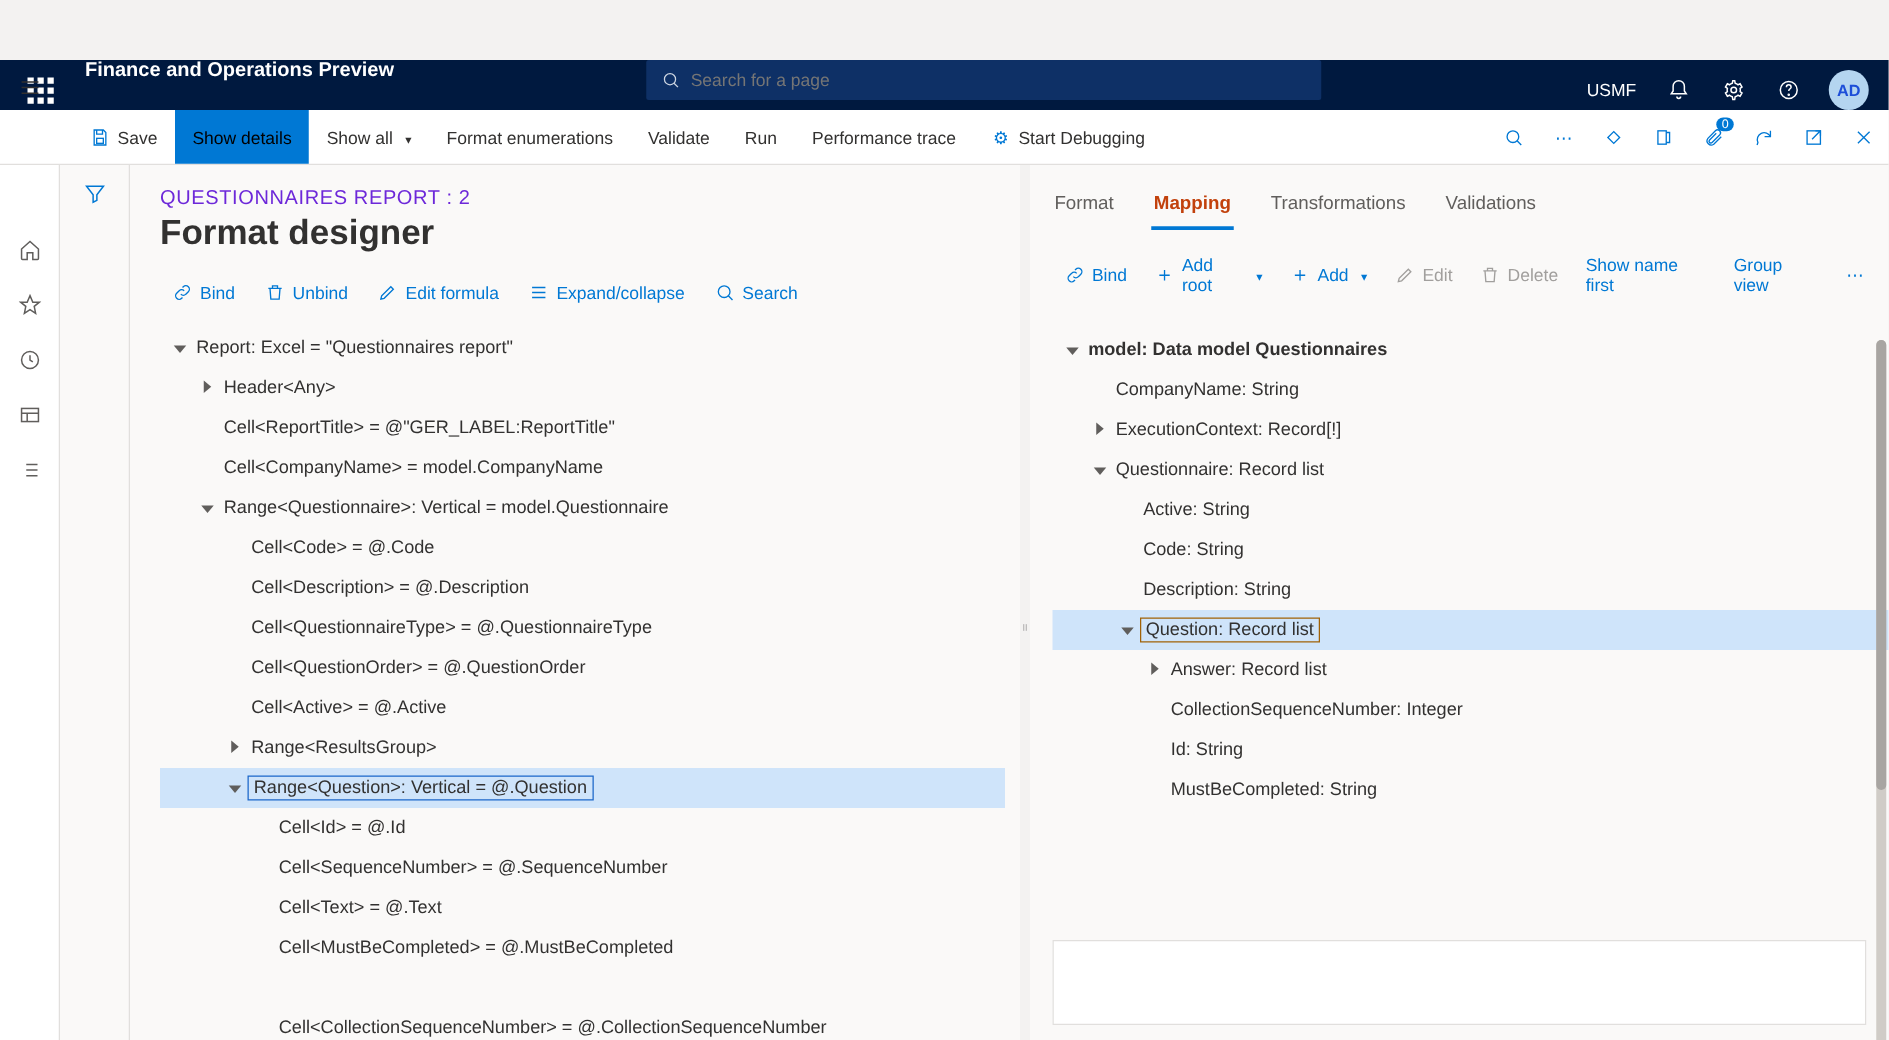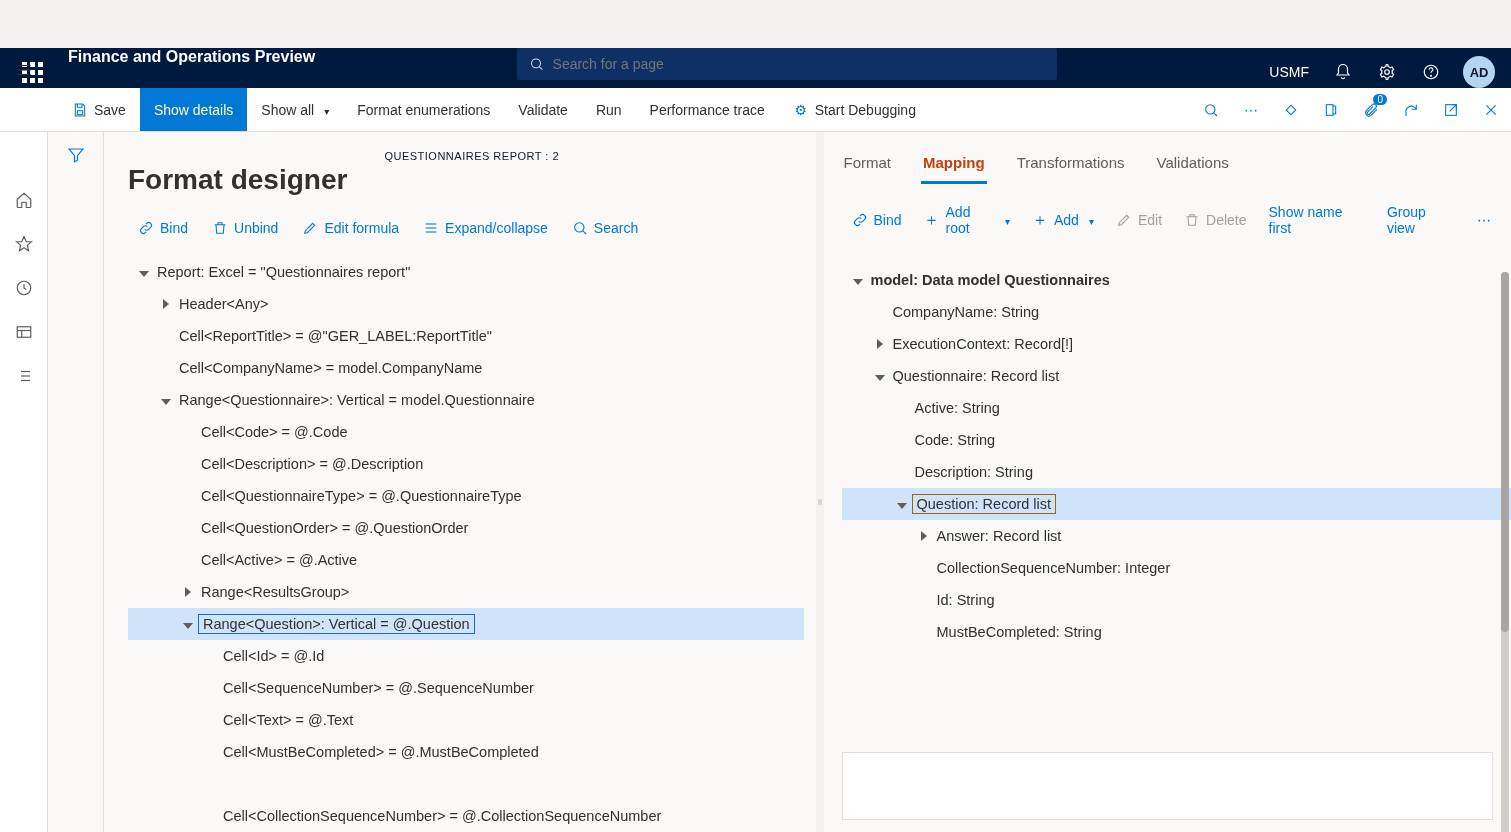--- a/index.html
+++ b/index.html
@@ -41,54 +41,54 @@
     color:#ced6e2;
   }
   .search-bar svg { width:16px; height:16px; margin-right:8px; stroke:#ced6e2; }
   .search-bar input {
     background:transparent; border:none; outline:none; color:#ced6e2; font-size:14px; width:100%;
   }
   .hdr-right { display:flex; align-items:center; gap:4px; margin-left:auto; }
   .hdr-btn { width:40px; height:48px; display:flex; align-items:center; justify-content:center; cursor:pointer; color:#fff; }
   .hdr-text { padding:0 10px; font-size:14px; }
   .avatar {
-    width:32px; height:32px; border-radius:50%; background:#b4d5f0; color:#0f172a;
+    width:32px; height:32px; border-radius:50%; background:#b4d5f0; color:#1d4ed8;
     display:flex; align-items:center; justify-content:center; font-size:13px; font-weight:600; margin:0 8px;
   }
   
   .cmd-bar {
     height:44px; background:#fff; border-bottom:1px solid #e1dfdd;
     display:flex; align-items:stretch; padding-left:58px;
   }
   .cmd-item {
     display:flex; align-items:center; padding:0 14px; gap:6px; cursor:pointer;
     color:#323130; font-size:14px;
   }
-  .cmd-item.active { background:#0078d4; color:#fef9c3; }
+  .cmd-item.active { background:#0078d4; color:#000000; }
   .cmd-item .ico { width:16px; height:16px; display:flex; align-items:center; justify-content:center; }
   .cmd-right { margin-left:auto; display:flex; align-items:center; }
   .cmd-icon-btn {
     width:40px; height:44px; display:flex; align-items:center; justify-content:center; cursor:pointer;
     color:#0078d4; position:relative;
   }
   .badge {
     position:absolute; top:6px; right:4px; background:#0078d4; color:#fff; font-size:10px;
     border-radius:8px; padding:0 4px; min-width:12px; text-align:center;
   }
   
   .layout { display:flex; height:calc(100vh - 92px); }
   .rail { width:48px; background:#fff; border-right:1px solid #e1dfdd; padding-top:6px; }
   .rail-btn { width:48px; height:44px; display:flex; align-items:center; justify-content:center; cursor:pointer; color:#605e5c; }
   .filter-col { width:56px; border-right:1px solid #e1dfdd; background:#faf9f8; display:flex; justify-content:center; padding-top:14px; }
   .filter-col .ico { color:#0078d4; }
   .content { flex:1; display:flex; overflow:hidden; }
   .left-pane { flex:1; padding:18px 0 0 24px; overflow:hidden; position:relative; background:#faf9f8;}
   .right-pane { flex:1; padding:18px 0 0 0; overflow:hidden; position:relative; background:#faf9f8;}
   .divider { width:8px; display:flex; align-items:center; justify-content:center; cursor:col-resize; color:#888;}
-  .breadcrumb { font-size:11px; color:#0f172a; letter-spacing:.5px;text-align:center; }
+  .breadcrumb { font-size:16px; color:#6d28d9; letter-spacing:.5px; }
   .page-title { font-size:28px; font-weight:600; margin-top:2px; }
   .toolbar {
     display:flex; align-items:center; gap:4px; margin-top:18px; padding-bottom:8px;
   }
   .tb-item { display:flex; align-items:center; gap:6px; color:#0078d4; padding:6px 10px; cursor:pointer; }
   .tb-item.disabled { color:#a19f9d; cursor:default; }
   .tb-ico { width:16px; height:16px; }
   
   .tree-wrap { margin-top:6px; overflow:auto; height:calc(100% - 140px); padding-right:12px; padding-bottom:20px;}
   .tree-row {

